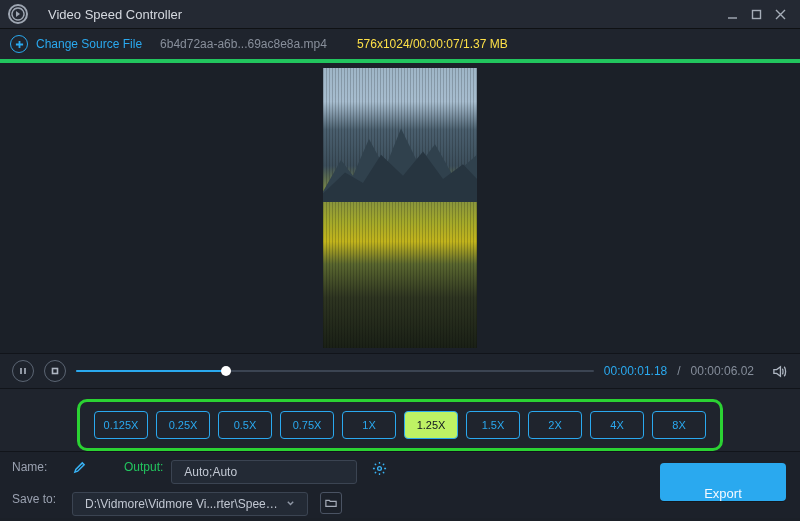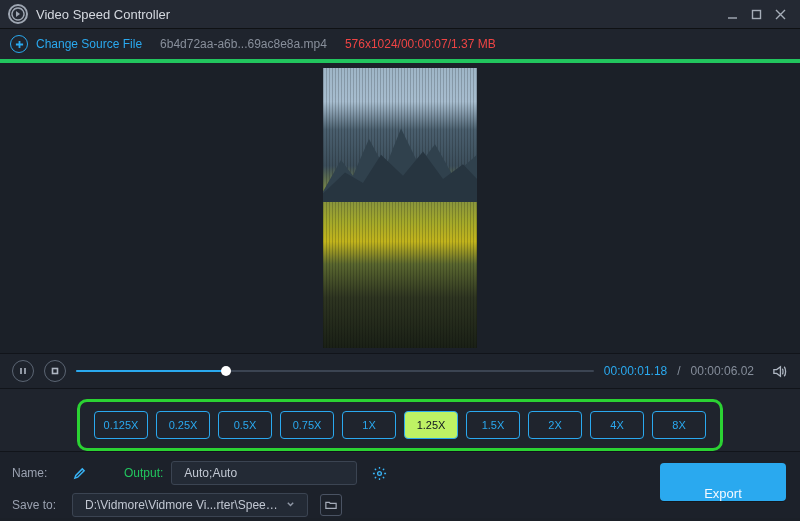--- a/index.html
+++ b/index.html
@@ -27,21 +27,21 @@
 .titlebar .app-icon {
   width: 16px; height: 16px;
   border: 2px solid #9ea6b2;
   border-radius: 50%;
   display: flex; align-items: center; justify-content: center;
   margin-right: 8px;
   font-size: 10px;
   font-weight: bold;
   color:#9ea6b2;
 }
-.titlebar .title { flex: 0 0 auto; font-size: 13px; color: #d5d9e0; }
+.titlebar .title { flex: 0 0 auto; font-size: 13px; color: #d5d9e0; margin-left: 12px; }
 .titlebar .spacer { flex: 1; }
 .titlebar .win-btn {
   width: 24px; height: 20px;
   display:flex; align-items:center; justify-content:center;
   color:#8d94a1;
 }
 .titlebar .win-btn svg { width:11px; height:11px; stroke:#a6adb8; stroke-width:1.4; fill:none; }
 
 
 .source-row {
@@ -57,21 +57,21 @@
   display:flex; align-items:center; gap:8px;
   color:#2aa9ef;
   font-size: 12px;
 }
 .change-src .plus-circ {
   width:16px; height:16px; border:1.5px solid #2aa9ef; border-radius:50%;
   display:flex; align-items:center; justify-content:center;
 }
 .change-src .plus-circ svg{width:9px;height:9px;stroke:#2aa9ef;stroke-width:2;}
 .file-name { color:#888f9b; font-size:12px; }
-.file-meta { color:#ef4444; font-size:12px; }
+.file-meta { color:#fde047; font-size:12px;margin-left:12px; }
 
 
 .video-area {
   height: 290px;
   background:#1b2028;
   display:flex; align-items:center; justify-content:center;
   position:relative;
 }
 .video-frame {
   width: 154px;
@@ -144,21 +144,21 @@
 }
 .speed-btn.selected{
   background:#bef264; color:#0e1420; border-color:#2aa9ef;
 }
 
 
 .bottom{
   background:#1c212a;
   padding: 8px 12px 0 12px;
 }
-.brow{height:26px;display:flex;align-items:center;gap:8px;font-size:12px;color:#a7aebb;margin-bottom:6px;}
+.brow{height:26px;display:flex;align-items:flex-start;gap:8px;font-size:12px;color:#a7aebb;margin-bottom:6px;}
 .brow .lbl{min-width:52px;color:#9aa1b0;}
 .outname{color:#cdd2db;}
 .pencil{width:14px;height:14px;display:flex;align-items:center;justify-content:center; color:#38b3f5;}
 .pencil svg{width:13px;height:13px;stroke:#38b3f5;stroke-width:1.6;fill:none;}
 .out-lbl{margin-left:30px;color:#22c55e;}
 .sel-like{
   border:1px solid #3b4452; background:#232a35;
   height:22px; display:flex; align-items:center; padding:0 12px;
   border-radius:3px; color:#c2c8d3;
 }

